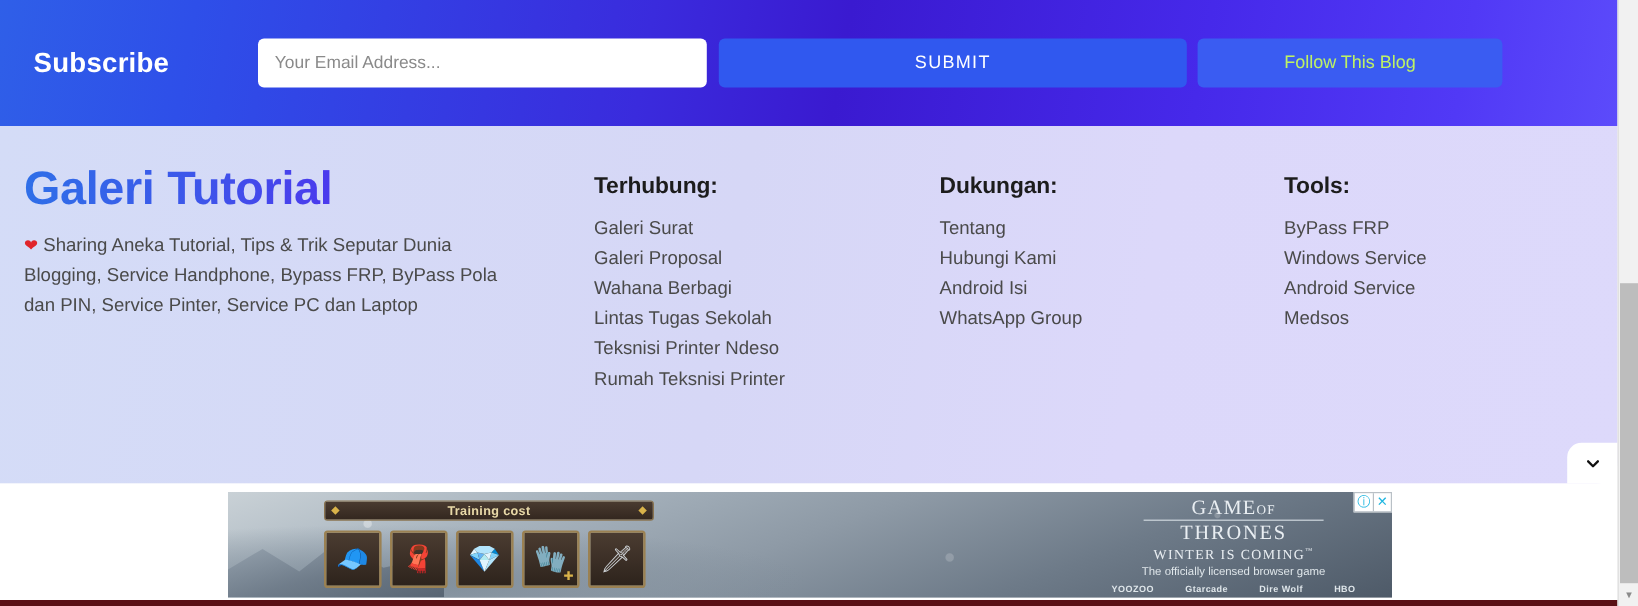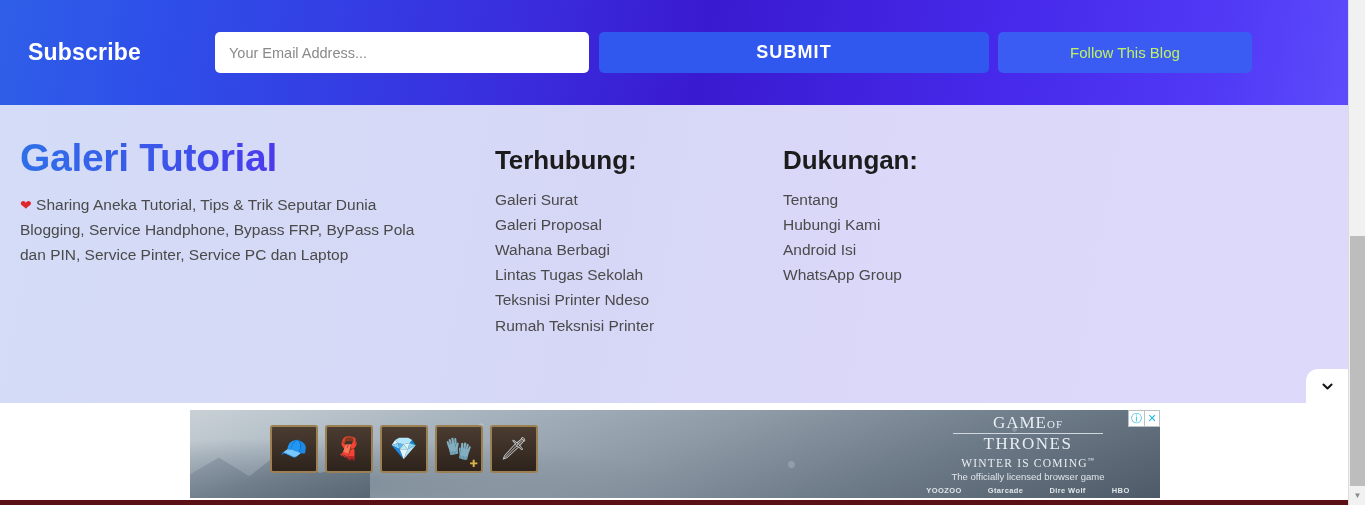--- a/index.html
+++ b/index.html
@@ -26,21 +26,21 @@
   }
   .email-input{
     width:374px; height:41px; border:none; border-radius:5px;
     background:#ffffff; color:#6d6d6d; font-size:14.5px;
     padding:0 14px; outline:none; font-family:"Liberation Sans", sans-serif;
   }
   .email-input::placeholder{ color:#8a8a8a; }
   .btn-submit{
     margin-left:10px; width:390px; height:41px;
     background:#3058ef; border:none; border-radius:5px;
-    color:#fff; font-size:18px; font-weight:bold; letter-spacing:1.1px;
+    color:#fff; font-size:15px; font-weight:normal; letter-spacing:1.1px;
     cursor:pointer; font-family:"Liberation Sans", sans-serif;
   }
   .btn-follow{
     margin-left:9px; width:254px; height:41px;
     background:#3a5cf2; border:none; border-radius:5px;
     color:#bef264; font-size:15px; font-weight:normal;
     cursor:pointer; font-family:"Liberation Sans", sans-serif;
   }
 
   
@@ -63,21 +63,21 @@
     margin-top:13px; font-size:15.5px; color:#4a4a4a;
     line-height:1.63; width:400px;
   }
   .heart-icon{ color:#e0252b; font-size:14px; }
 
   .col{ position:absolute; top:40px; }
   .col-1{ left:495px; }
   .col-2{ left:783px; }
   .col-3{ left:1070px; }
   .col-head{
-    font-size:26px; font-weight:bold; color:#1c1c1c;
+    font-size:19px; font-weight:bold; color:#1c1c1c;
     margin-bottom:11px; letter-spacing:-.1px;
   }
   .col-link{
     display:block; font-size:15.5px; color:#4a4a4a;
     line-height:1.62; text-decoration:none; cursor:pointer;
   }
 
   
   .collapse-tab{
     position:absolute; right:0; bottom:0; width:42px; height:34px;
@@ -213,36 +213,48 @@
       </div>
 
       <div class="col col-2">
         <div class="col-head">Dukungan:</div>
         <a class="col-link">Tentang</a>
         <a class="col-link">Hubungi Kami</a>
         <a class="col-link">Android Isi</a>
         <a class="col-link">WhatsApp Group</a>
       </div>
 
+      <div class="col col-3">
+        <div class="col-head">Tools:</div>
+        <a class="col-link">ByPass FRP</a>
+        <a class="col-link">Windows Service</a>
+        <a class="col-link">Android Service</a>
+        <a class="col-link">Medsos</a>
+      </div>
 
       <div class="collapse-tab">
         <svg class="chev" viewBox="0 0 16 16">
           <path d="M3 5.5 L8 10.5 L13 5.5" stroke="#111" stroke-width="2.4" fill="none" stroke-linecap="round" stroke-linejoin="round"></path>
         </svg>
       </div>
 
     </div>
   </div>
 
   <div class="ad-zone">
     <div class="ad-banner">
       <div class="ad-snow"></div>
       <div class="ad-mountain"></div>
 
       <div class="train-panel">
+        <div class="train-bar">
+          <span class="gem gem-l"></span>
+          <span class="train-bar-label">Training cost</span>
+          <span class="gem gem-r"></span>
+        </div>
         <div class="slots">
           <div class="slot">🧢</div>
           <div class="slot">🧣</div>
           <div class="slot">💎</div>
           <div class="slot">🧤<span class="plus">✚</span></div>
           <div class="slot">🗡</div>
         </div>
       </div>
 
       <div class="got">

